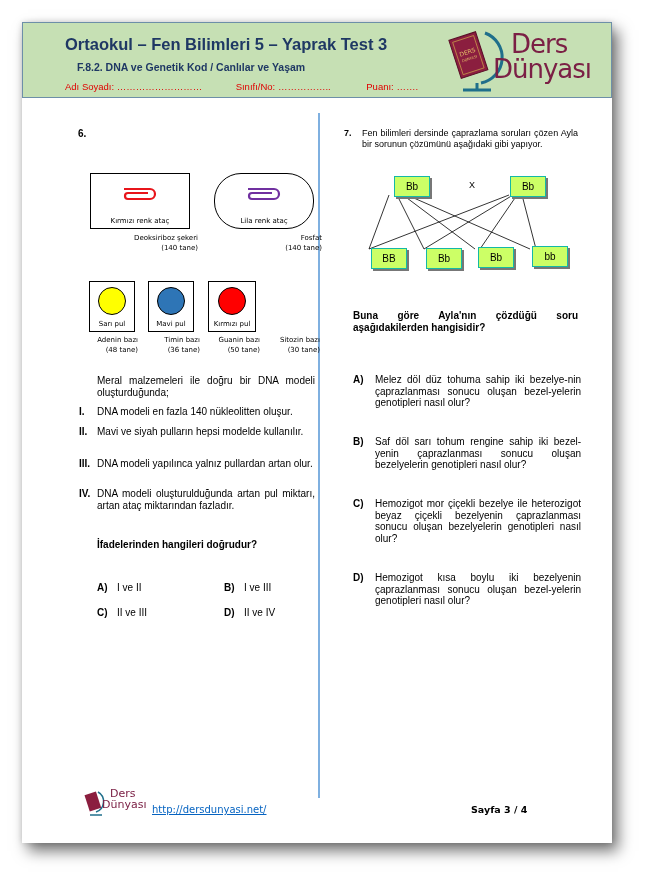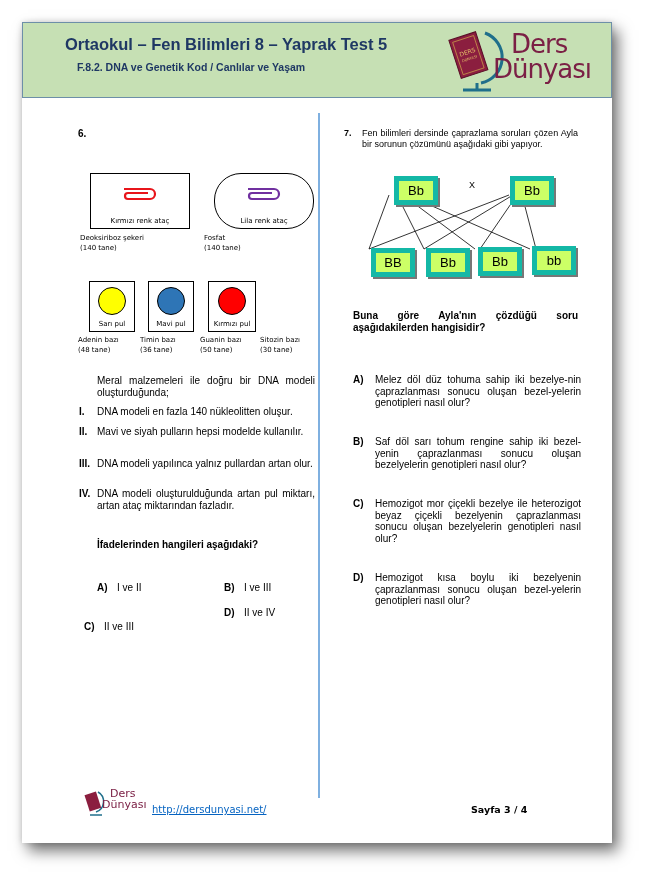--- a/index.html
+++ b/index.html
@@ -13,43 +13,48 @@
   .fields span{display:inline-block;}
   .logo{position:absolute;left:418px;top:4px;width:150px;height:66px;}
   .logo-text1{position:absolute;left:70px;top:2px;font-size:26px;color:#7b2045;font-family:"DejaVu Sans",sans-serif;letter-spacing:-1px;}
   .logo-text2{position:absolute;left:52px;top:27px;font-size:26px;color:#7b2045;font-family:"DejaVu Sans",sans-serif;letter-spacing:-1px;}
   .divider{position:absolute;left:296px;top:91px;width:2px;height:685px;background:#7fb0e0;}
   .q{position:absolute;font-size:10px;line-height:11.5px;}
   .qnum{font-weight:bold;position:absolute;left:0;top:0;}
   .qtext{position:absolute;left:18px;top:0;text-align:justify;}
   .box{position:absolute;border:1px solid #000;background:#fff;}
   .box-label{position:absolute;left:0;right:0;bottom:3px;text-align:center;font-size:7px;font-family:"DejaVu Sans",sans-serif;}
-  .cap{position:absolute;text-align:left;font-size:7px;font-family:"DejaVu Sans",sans-serif;line-height:10px;}
+  .cap{position:absolute;text-align:right;font-size:7px;font-family:"DejaVu Sans",sans-serif;line-height:10px;}
   .dot{position:absolute;width:26px;height:26px;border-radius:50%;border:1px solid #000;left:50%;margin-left:-14px;top:5px;}
   .stmt{position:absolute;font-size:10px;line-height:11.5px;}
   .stmt .rn{position:absolute;left:0;top:0;font-weight:bold;}
   .stmt .st{position:absolute;left:18px;top:0;text-align:justify;width:218px;}
   .opt{position:absolute;font-size:10px;white-space:nowrap;}
   .opt b{display:inline-block;width:20px;}
-  .gbox{position:absolute;background:#ccff66;border:5px solid #14b8a6;box-shadow:2px 2px 0 #777;font-size:13px;text-align:center;line-height:19px;}
+  .gbox{position:absolute;background:#ccff66;border:1px solid #14b8a6;box-shadow:2px 2px 0 #777;font-size:10px;text-align:center;line-height:19px;}
   .ropt{position:absolute;font-size:10px;line-height:11.5px;}
   .ropt .l{position:absolute;left:0;top:0;font-weight:bold;}
   .ropt .t{position:absolute;left:22px;top:0;width:206px;text-align:justify;}
   .footer-logo{position:absolute;left:60px;top:767px;width:60px;height:30px;}
   .footer-link{position:absolute;left:130px;top:782px;font-size:10px;color:#0563c1;text-decoration:underline;font-family:"DejaVu Sans",sans-serif;}
   .footer-page{position:absolute;left:449px;top:782px;font-size:9.5px;font-family:"DejaVu Sans",sans-serif;font-weight:bold;}
 </style>
 </head>
 <body>
 
 <div class="page">
 
   <div class="header">
-    <div class="title">Ortaokul – Fen Bilimleri 8 – Yaprak Test 5</div>
+    <div class="title">Ortaokul – Fen Bilimleri 5 – Yaprak Test 3</div>
     <div class="subtitle">F.8.2. DNA ve Genetik Kod / Canlılar ve Yaşam</div>
+    <div class="fields">
+      <span style="width:158px;">Adı Soyadı: ………………………</span>
+      <span style="width:118px;margin-left:10px;">Sınıfı/No: ……………..</span>
+      <span style="margin-left:10px;">Puanı: …….</span>
+    </div>
     <div class="logo">
       <svg width="72" height="66" viewBox="0 0 72 66" style="position:absolute;left:0;top:0;">
         <path d="M44 6 A26 26 0 0 1 40 56" fill="none" stroke="#1f6f8b" stroke-width="3"></path>
         <line x1="36" y1="56" x2="36" y2="62" stroke="#1f6f8b" stroke-width="3"></line>
         <path d="M22 63 L50 63" stroke="#1f6f8b" stroke-width="3"></path>
         <g transform="rotate(-18 28 30)">
           <rect x="14" y="8" width="28" height="40" fill="#8b1e3f" stroke="#5a0f27" stroke-width="1"></rect>
           <rect x="17" y="11" width="22" height="34" fill="none" stroke="#c9a04a" stroke-width="0.7"></rect>
           <text x="28" y="27" font-size="6" text-anchor="middle" fill="#e8c36a" font-family="DejaVu Sans, sans-serif">DERS</text>
           <text x="28" y="33" font-size="3.5" text-anchor="middle" fill="#e8c36a" font-family="DejaVu Sans, sans-serif">DÜNYASI</text>
@@ -132,29 +137,29 @@
   </div>
   <div class="stmt" style="left:57px;top:436px;width:240px;">
     <span class="rn">III.</span>
     <div class="st">DNA modeli yapılınca yalnız pullardan artan olur.</div>
   </div>
   <div class="stmt" style="left:57px;top:466px;width:240px;">
     <span class="rn">IV.</span>
     <div class="st">DNA modeli oluşturulduğunda artan pul miktarı, artan ataç miktarından fazladır.</div>
   </div>
 
-  <div class="q" style="left:75px;top:517px;font-weight:bold;white-space:nowrap;">İfadelerinden hangileri aşağıdaki?</div>
+  <div class="q" style="left:75px;top:517px;font-weight:bold;white-space:nowrap;">İfadelerinden hangileri doğrudur?</div>
 
   <div class="opt" style="left:75px;top:560px;">
     <b>A)</b><span>I ve II</span>
   </div>
   <div class="opt" style="left:202px;top:560px;">
     <b>B)</b><span>I ve III</span>
   </div>
-  <div class="opt" style="left:62px;top:585px;margin-top:14px;">
+  <div class="opt" style="left:75px;top:585px;">
     <b>C)</b><span>II ve III</span>
   </div>
   <div class="opt" style="left:202px;top:585px;">
     <b>D)</b><span>II ve IV</span>
   </div>
 
   <div class="q" style="left:322px;top:106px;width:240px;height:40px;font-size:9px;line-height:10.5px;">
     <span class="qnum">7.</span>
     <div class="qtext" style="width:216px;">Fen bilimleri dersinde çaprazlama soruları çözen Ayla bir sorunun çözümünü aşağıdaki gibi yapıyor.</div>
   </div>

